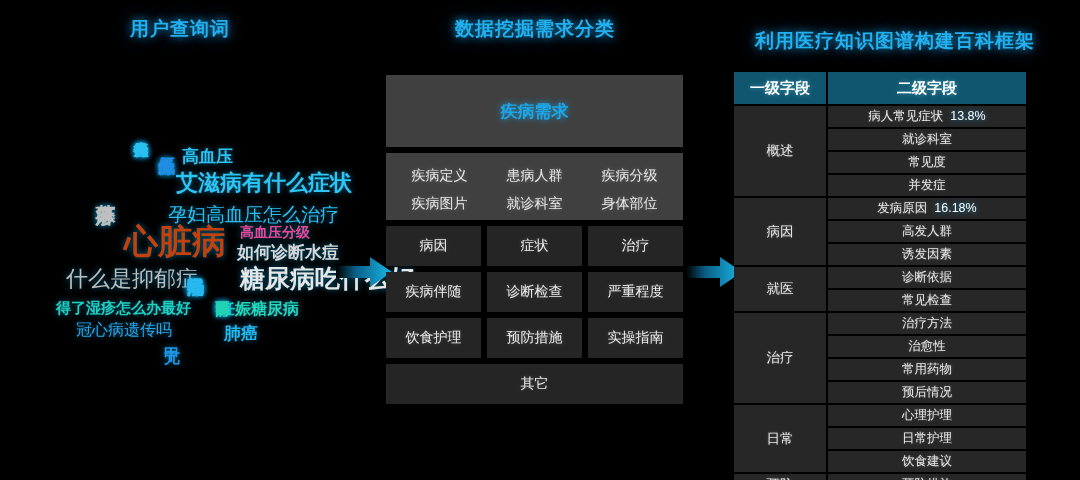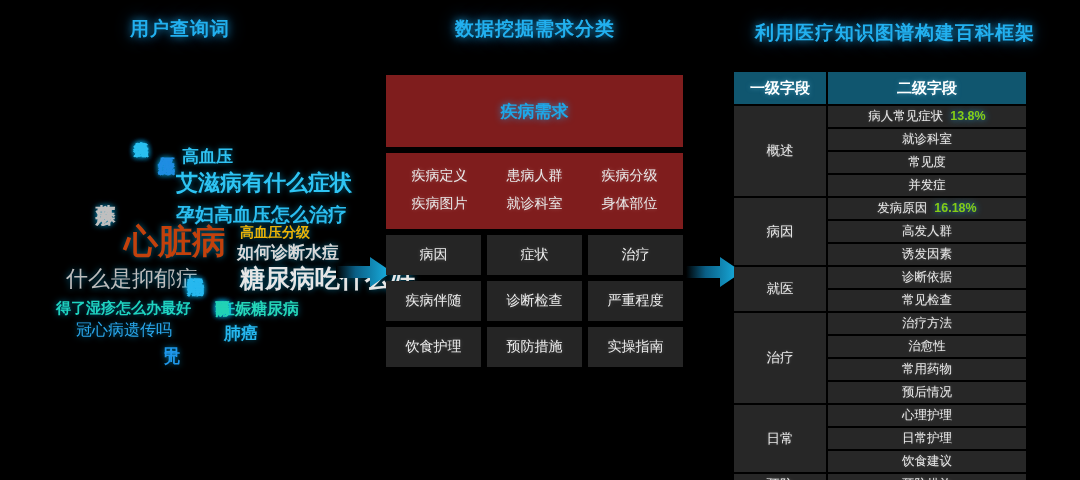--- a/index.html
+++ b/index.html
@@ -12,36 +12,36 @@
 
   
   .col-title{
     position:absolute;text-align:center;color:#22b0ef;
     font-size:19px;font-weight:700;letter-spacing:1px;
     text-shadow:0 0 8px rgba(34,176,239,.75),0 0 18px rgba(20,120,200,.55);
     white-space:nowrap;
   }
   #title-left{left:0;top:16px;width:360px;}
   #title-mid{left:360px;top:16px;width:350px;}
-  #title-right{left:710px;top:20px;width:370px;}
+  #title-right{left:710px;top:28px;width:370px;}
 
   
   .cloud{position:absolute;left:0;top:60px;width:365px;height:420px;}
   .w{position:absolute;white-space:nowrap;font-weight:700;line-height:1;
      font-family:"Liberation Sans","DejaVu Sans",sans-serif;padding-left:44px;}
   .w.v{writing-mode:vertical-rl;text-orientation:upright;}
   .w.glow{text-shadow:0 0 6px rgba(0,190,255,.55);}
 
   
   .mid{position:absolute;left:386px;top:75px;width:297px;}
-  .mbox{background:#7f1d1d;color:#e8e8e8;box-sizing:border-box;}
+  .mbox{background:#404040;color:#e8e8e8;box-sizing:border-box;}
   .mbox.head{height:72px;display:flex;align-items:center;justify-content:center;
     font-size:17px;font-weight:700;color:#1ea7e8;
     text-shadow:0 0 7px rgba(30,167,232,.8);}
-  .mgrid6{margin-top:6px;padding:14px 6px 16px;display:grid;
+  .mgrid6{margin-top:6px;padding:14px 6px 7px;display:grid;
     grid-template-columns:repeat(3,1fr);row-gap:10px;}
   .mgrid6 span{font-size:14px;text-align:center;color:#e9e9e9;
     text-shadow:0 0 4px rgba(255,255,255,.25);}
   .mrow{margin-top:6px;display:grid;grid-template-columns:repeat(3,1fr);column-gap:6px;}
   .mcell{background:#252525;height:40px;display:flex;align-items:center;
     justify-content:center;font-size:14px;color:#ececec;
     text-shadow:0 0 4px rgba(255,255,255,.22);}
   .mfull{margin-top:6px;background:#252525;height:40px;display:flex;
     align-items:center;justify-content:center;font-size:14px;color:#ececec;
     text-shadow:0 0 4px rgba(255,255,255,.22);}
@@ -52,41 +52,41 @@
   
   .tbl{position:absolute;left:732px;top:70px;width:296px;
        border-collapse:separate;border-spacing:2px;}
   .tbl th{background:#10566f;color:#fff;font-size:15px;font-weight:700;
     height:30px;text-shadow:0 0 5px rgba(120,220,255,.5);margin-left:19px;}
   .tbl th.c1{width:90px;}
   .tbl td{background:#272727;color:#e9e9e9;font-size:12.5px;
     height:19px;text-align:center;
     text-shadow:0 0 3px rgba(255,255,255,.25);}
   .tbl td.g1{font-size:13.5px;background:#272727;}
-  .pct{color:#84cc16;font-weight:700;text-shadow:0 0 6px rgba(33,169,230,.8);}
+  .pct{color:#ffffff;font-weight:400;text-shadow:0 0 6px rgba(33,169,230,.8);}
 </style>
 </head>
 <body>
 
 <div class="stage">
 
   <div class="col-title" id="title-left">用户查询词</div>
   <div class="col-title" id="title-mid">数据挖掘需求分类</div>
   <div class="col-title" id="title-right">利用医疗知识图谱构建百科框架</div>
 
   <div class="cloud" id="word-cloud">
       <div class="w glow" style="left: 80px; top: 164px; font-size: 34px; color: #c2410c; font-weight: 700;">心脏病</div>
       <div class="w glow" style="left: 196px; top: 206px; font-size: 25px; color: rgb(230, 230, 230); font-weight: 700;">糖尿病吃什么好</div>
       <div class="w glow" style="left: 132px; top: 112px; font-size: 22px; color: rgb(46, 196, 243); font-weight: 700;">艾滋病有什么症状</div>
-      <div class="w glow" style="left: 132px; top: 145px; font-size: 19px; color: rgb(43, 190, 240); font-weight: 700;">孕妇高血压怎么治疗</div>
+      <div class="w glow" style="left: 124px; top: 145px; font-size: 19px; color: rgb(43, 190, 240); font-weight: 400;">孕妇高血压怎么治疗</div>
       <div class="w glow" style="left: 22px; top: 208px; font-size: 22px; color: rgb(189, 189, 189); font-weight: 400;">什么是抑郁症</div>
       <div class="w glow" style="left: 12px; top: 240px; font-size: 15px; color: rgb(31, 211, 192); font-weight: 700;">得了湿疹怎么办最好</div>
       <div class="w glow" style="left: 32px; top: 262px; font-size: 16px; color: rgb(42, 168, 238); font-weight: 400;">冠心病遗传吗</div>
       <div class="w glow" style="left: 193px; top: 184px; font-size: 17px; color: rgb(216, 216, 216); font-weight: 700;">如何诊断水痘</div>
-      <div class="w glow" style="left: 196px; top: 165px; font-size: 14px; color: #eab308; font-weight: 700;">高血压分级</div>
+      <div class="w glow" style="left: 196px; top: 165px; font-size: 14px; color: #ec4899; font-weight: 700;">高血压分级</div>
       <div class="w glow" style="left: 138px; top: 88px; font-size: 17px; color: rgb(47, 194, 242); font-weight: 700;">高血压</div>
       <div class="w glow" style="left: 175px; top: 241px; font-size: 16px; color: rgb(37, 214, 184); font-weight: 700;">妊娠糖尿病</div>
       <div class="w glow" style="left: 180px; top: 265px; font-size: 17px; color: rgb(38, 183, 239); font-weight: 700; text-align: center;">肺癌</div>
       <div class="w glow v" style="left: 52px; top: 128px; font-size: 20px; color: rgb(191, 191, 191); font-weight: 700;">荨麻疹</div>
       <div class="w glow v" style="left: 90px; top: 70px; font-size: 15px; color: rgb(42, 192, 240); font-weight: 700;">为什么会得痛风</div>
       <div class="w glow v" style="left: 114px; top: 84px; font-size: 17px; color: rgb(31, 141, 226); font-weight: 700;">低血压分级</div>
       <div class="w glow v" style="left: 143px; top: 205px; font-size: 17px; color: rgb(39, 184, 239); font-weight: 700;">痛风能治好吗</div>
       <div class="w glow v" style="left: 172px; top: 230px; font-size: 14px; color: rgb(34, 210, 181); font-weight: 700;">痛风可以预防吗</div>
       <div class="w glow v" style="left: 120px; top: 275px; font-size: 16px; color: rgb(31, 151, 234); font-weight: 700;">甲亢</div>
     </div>
@@ -122,20 +122,21 @@
           <div class="mcell">疾病伴随</div>
           <div class="mcell">诊断检查</div>
           <div class="mcell">严重程度</div>
         </div>
         <div class="mrow">
           <div class="mcell">饮食护理</div>
           <div class="mcell">预防措施</div>
           <div class="mcell">实操指南</div>
         </div>
       </div>
+    <div class="mfull">其它</div>
   </div>
 
   <svg class="arrow" style="left:686px;top:255px;" viewBox="0 0 56 34">
     <defs>
       <linearGradient id="ag2" x1="0" y1="0" x2="1" y2="0">
         <stop offset="0%" stop-color="#000000"></stop>
         <stop offset="35%" stop-color="#0a5f86"></stop>
         <stop offset="100%" stop-color="#19b6e8"></stop>
       </linearGradient>
     </defs>

